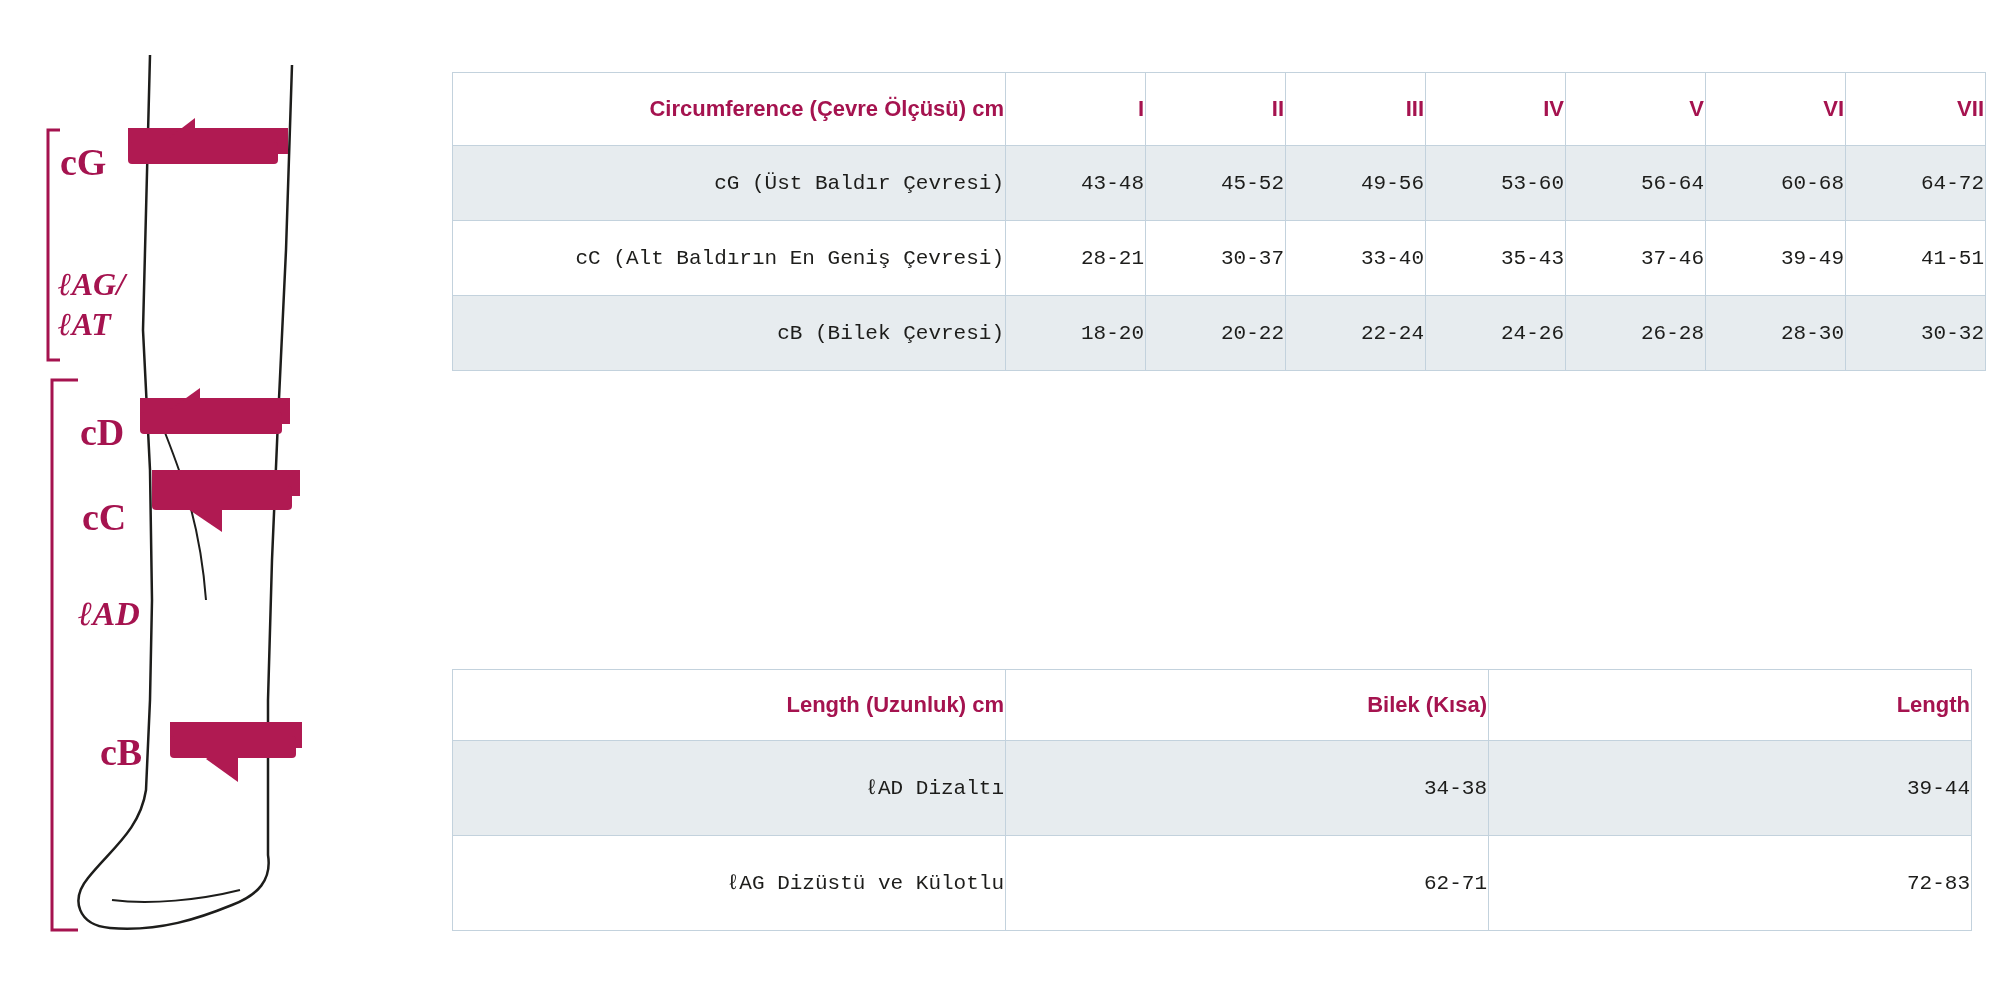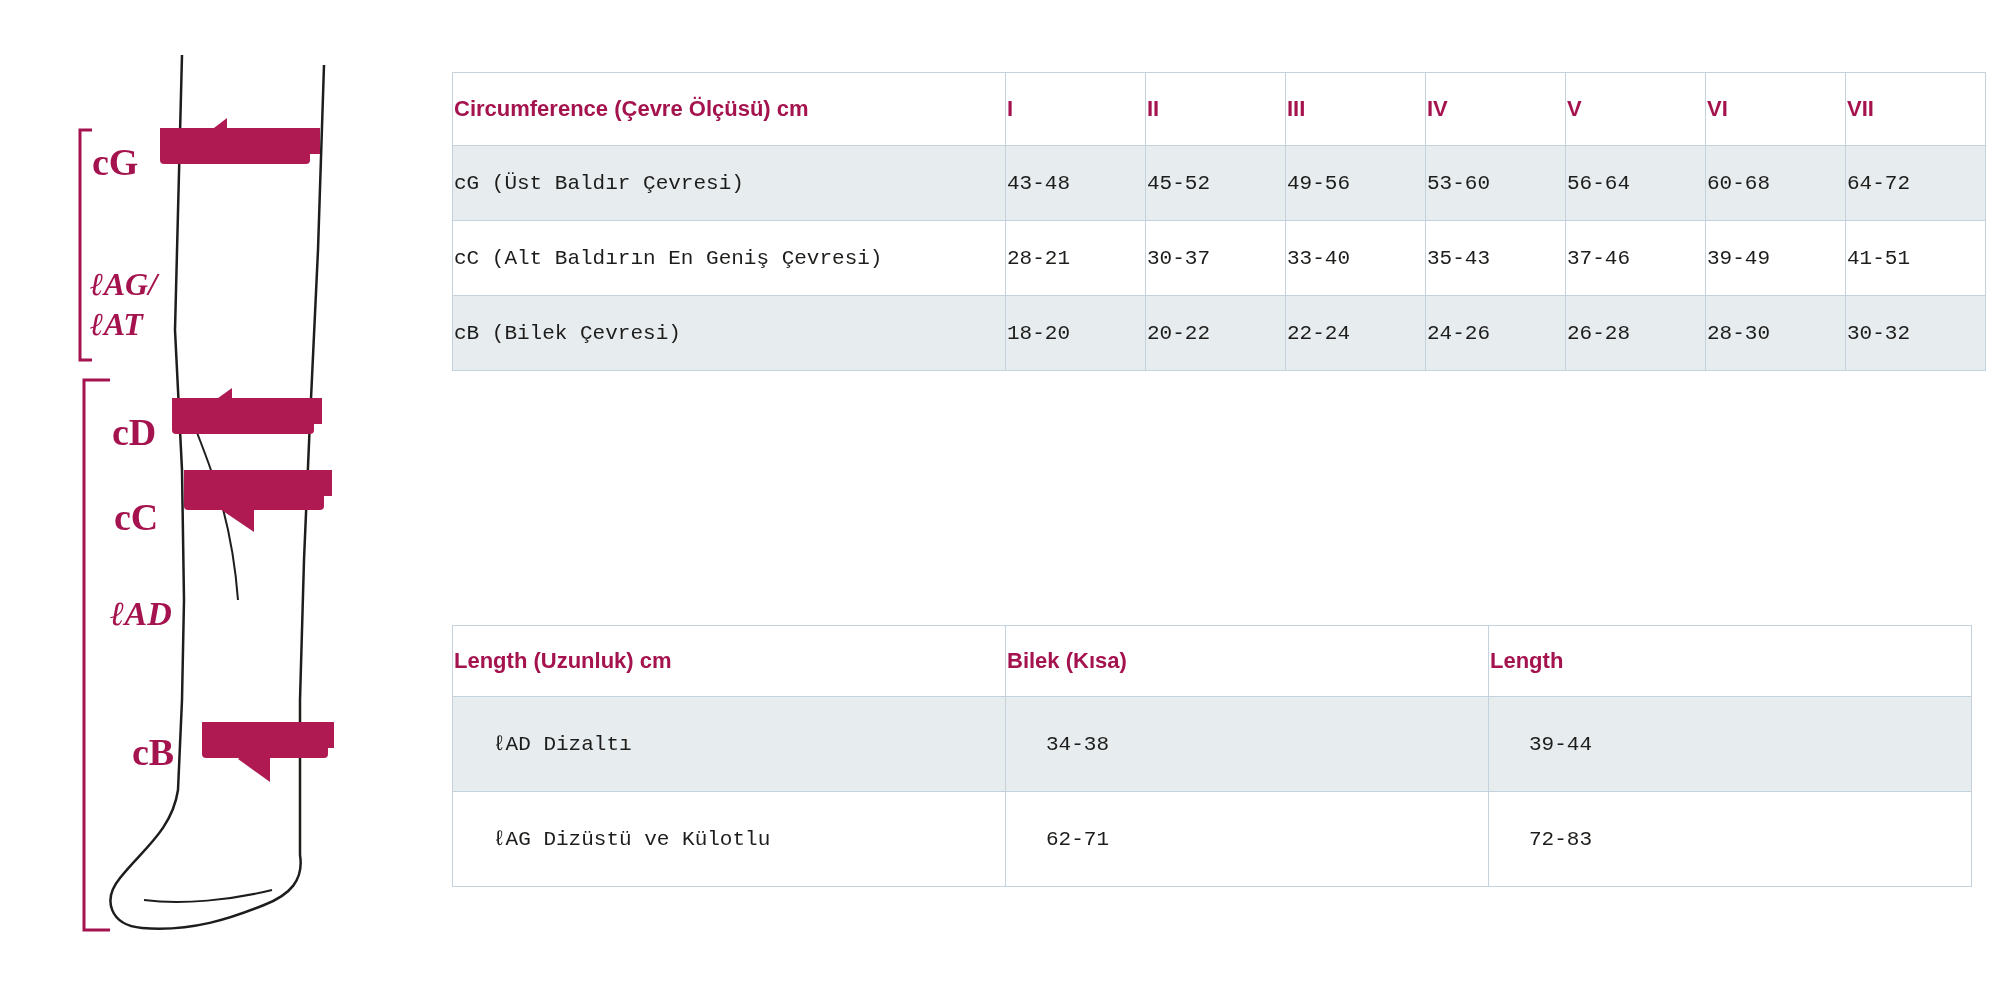--- a/index.html
+++ b/index.html
@@ -19,40 +19,39 @@
     background: #ffffff;
   }
 
   
   .diagram {
     position: absolute;
     left: 0;
     top: 0;
     width: 420px;
     height: 1000px;
-    padding-left: 32px;
   }
   .diagram svg { display: block; }
 
   
   .table-wrap {
     position: absolute;
     border-collapse: collapse;
   }
 
   table.sizing {
     border-collapse: collapse;
     table-layout: fixed;
     background: #ffffff;
   }
 
   table.sizing th,
   table.sizing td {
     border: 1px solid #c3d2dd;
-    text-align: left;
+    text-align: right;
     vertical-align: middle;
     font-size: 21px;
     color: #1d1d1b;
     font-family: "Liberation Sans", sans-serif;
   }
 
   table.sizing thead th {
     color: #a5134f;
     font-weight: bold;
     font-size: 22px;
@@ -79,21 +78,21 @@
     width: 550px;
   }
   #circumference-table th.num,
   #circumference-table td.num {
     width: 137px;
   }
 
   
   #length-table {
     left: 452px;
-    top: 625px;
+    top: 669px;
     width: 1510px;
   }
   #length-table th.first,
   #length-table td.first {
     width: 550px;
   }
   #length-table th.col,
   #length-table td.col {
     width: 480px;
   }

